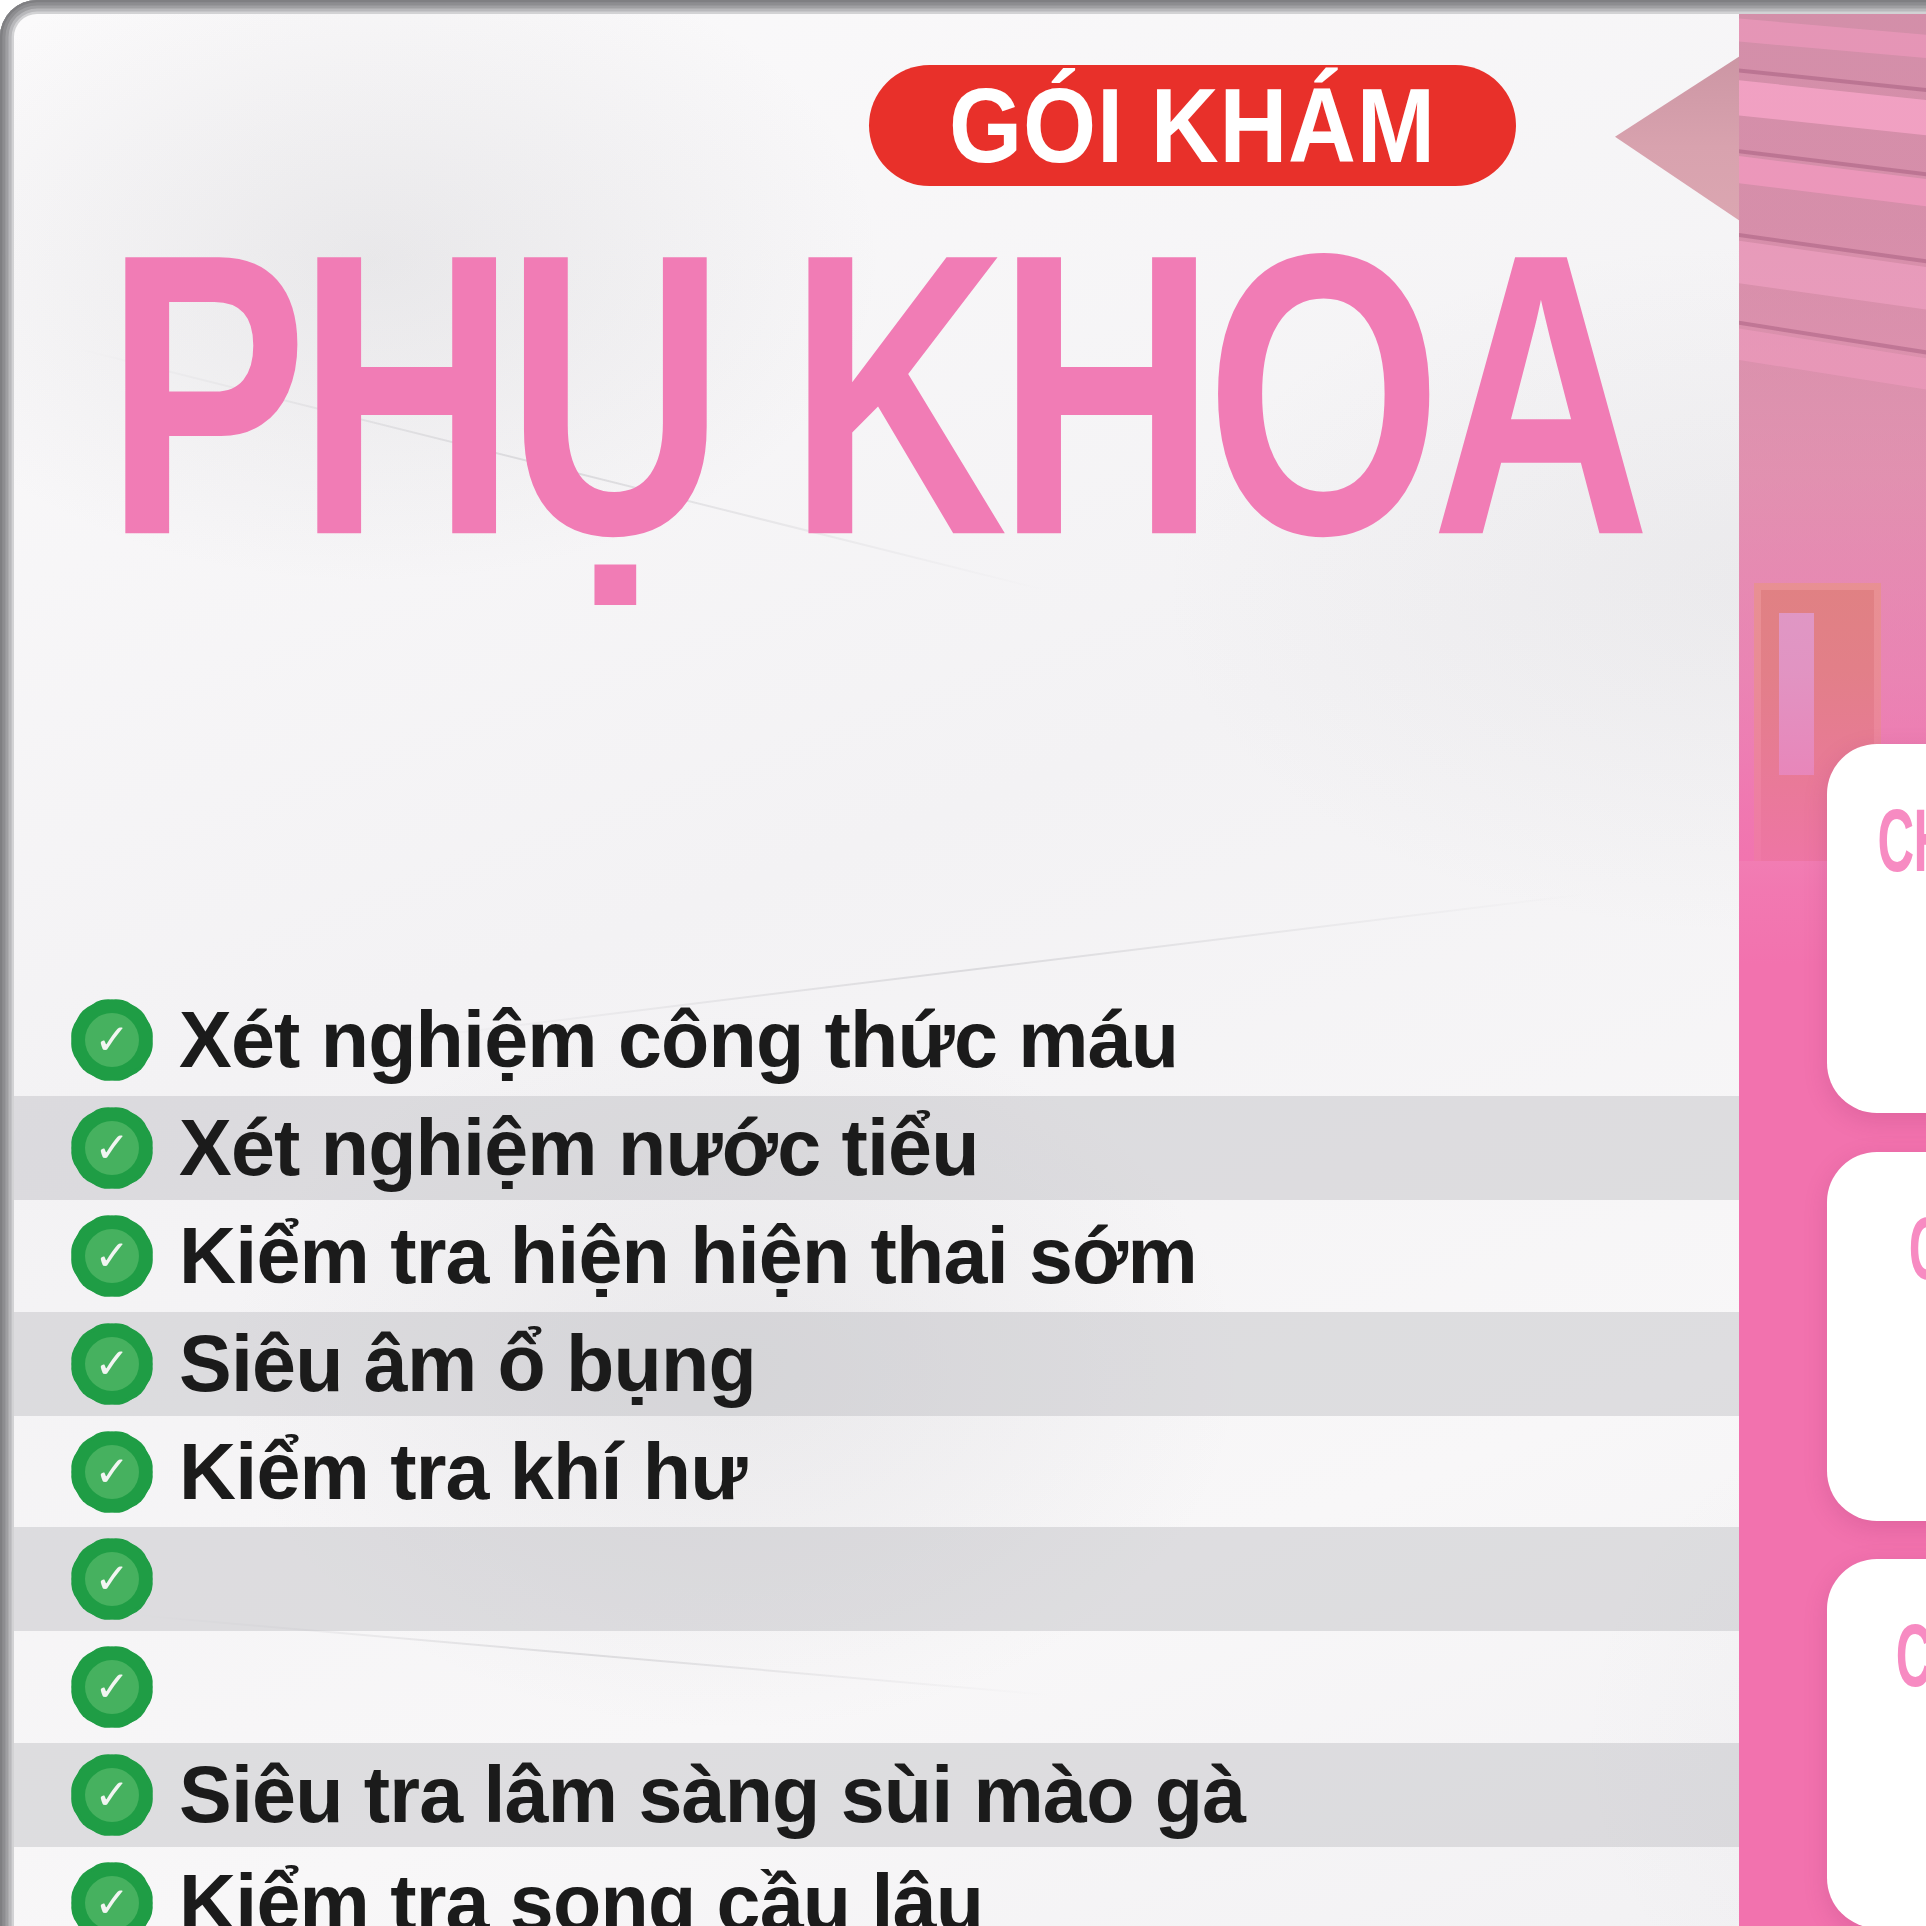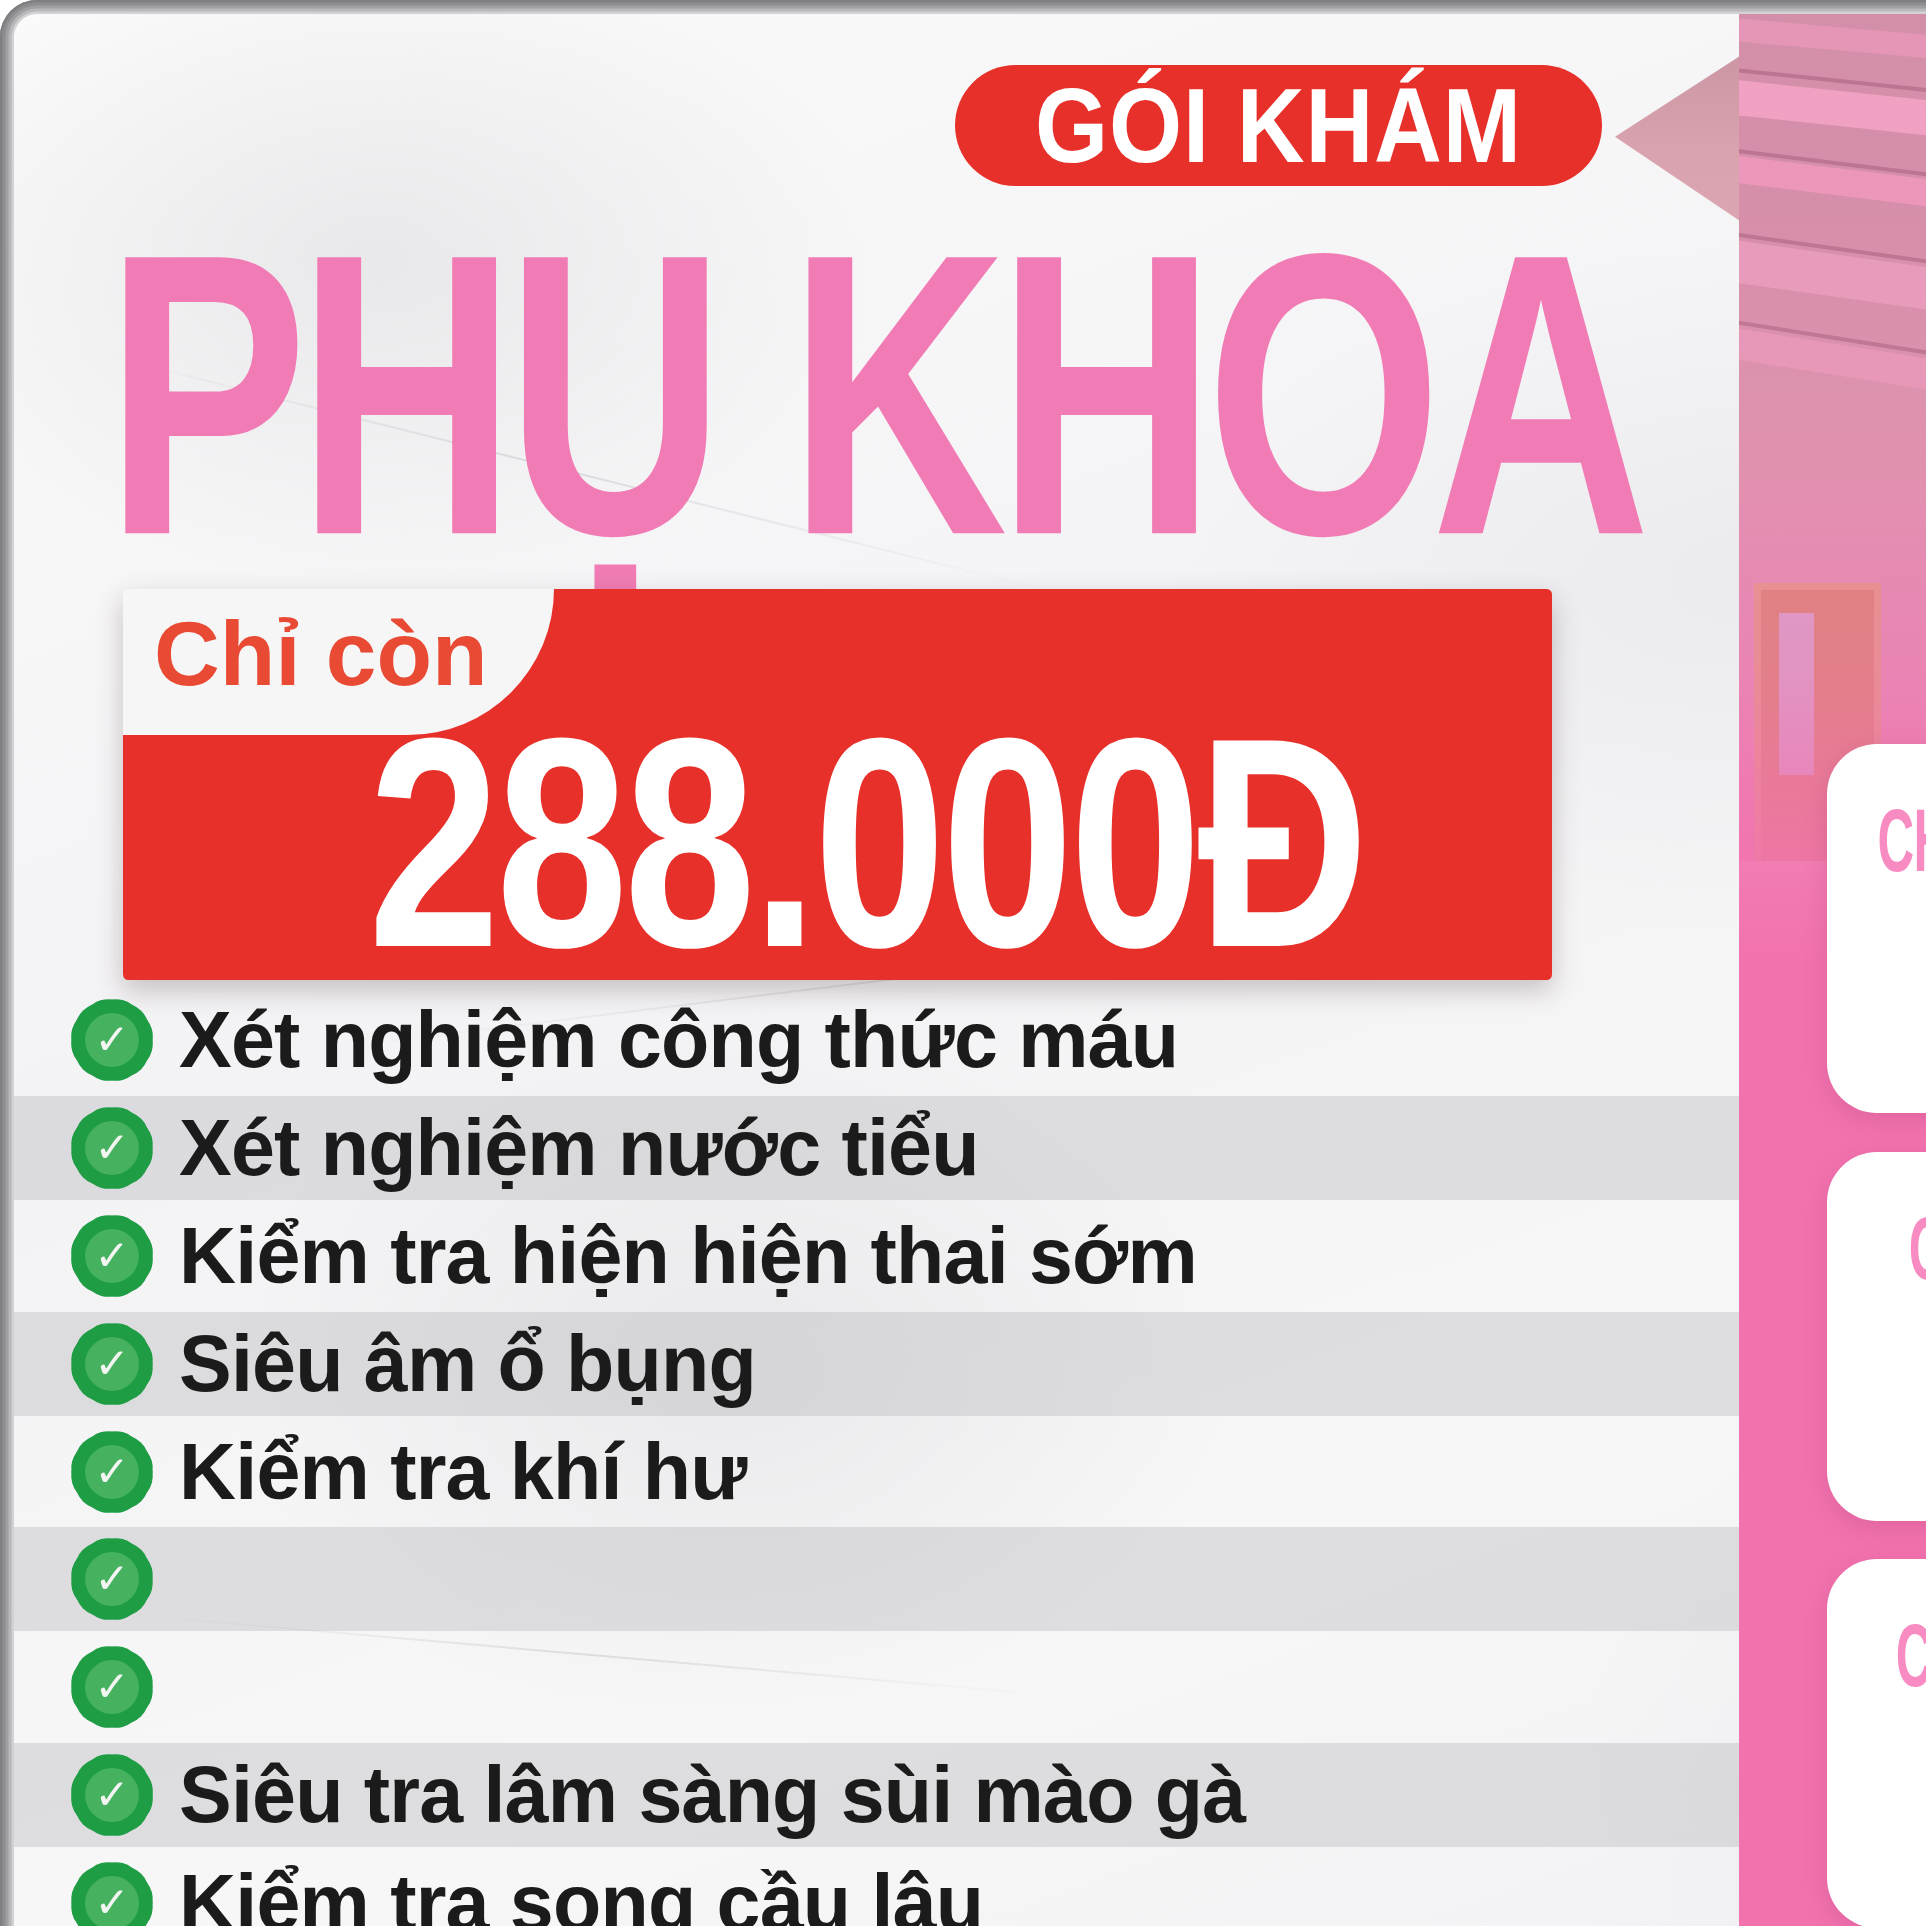--- a/index.html
+++ b/index.html
@@ -18,21 +18,21 @@
            radial-gradient(1002px 578px at 68% 28%, rgba(160,160,166,.10), transparent 60%),
            radial-gradient(925px 655px at 28% 66%, rgba(150,150,158,.13), transparent 55%),
            radial-gradient(1079px 732px at 86% 84%, rgba(140,140,150,.09), transparent 60%),
            linear-gradient(160deg,#fbfafb 0%,#f3f2f4 38%,#f8f7f8 66%,#eeedf0 100%);}
   .crease{position:absolute;background:linear-gradient(90deg,transparent,rgba(120,120,128,.20),transparent);height:1.9px;border-radius:1.2px;}
 
   
   .stripe{position:absolute;left:0;width:1727px;height:104px;background:#b9b9be;opacity:.42;}
 
   
-  .goi-badge{position:absolute;left:942px;top:52px;width:647px;height:121px;border-radius:62px;
+  .goi-badge{position:absolute;left:856px;top:52px;width:647px;height:121px;border-radius:62px;
              background:var(--red,#E8302A);display:flex;align-items:center;justify-content:center;}
   .goi-badge span{color:#fff;font-weight:bold;font-size:94px;letter-spacing:0.8px;
                   display:inline-block;transform:scaleY(1.12);white-space:nowrap;}
 
   
   .title{position:absolute;left:92px;top:181px;width:1502px;text-align:center;
          color:var(--pink-title,#F17CB5);font-weight:bold;font-size:304px;letter-spacing:-10.8px;
          line-height:1;white-space:nowrap;}
   .title .st{display:inline-block;transform:scaleY(1.32);transform-origin:50% 0;}
 
@@ -110,28 +110,20 @@
     <div class="stripe" style="top:1730px;"></div>
 
     <div class="goi-badge">
       <span>GÓI KHÁM</span>
     </div>
 
     <div class="title">
       <span class="st">PHỤ KHOA</span>
     </div>
 
-    <div class="banner">
-      <div class="tab">
-        <span>Chỉ còn</span>
-      </div>
-      <div class="amount">
-        <span class="st">288.000Đ</span>
-      </div>
-    </div>
 
     <div>
       <div class="row" style="top:973px;">
         <span class="seal">
             <span class="petal"></span>
             <span class="petal p2"></span>
             <span class="petal p3"></span>
             <span class="inner">
               <span class="tick">✓</span>
             </span>

